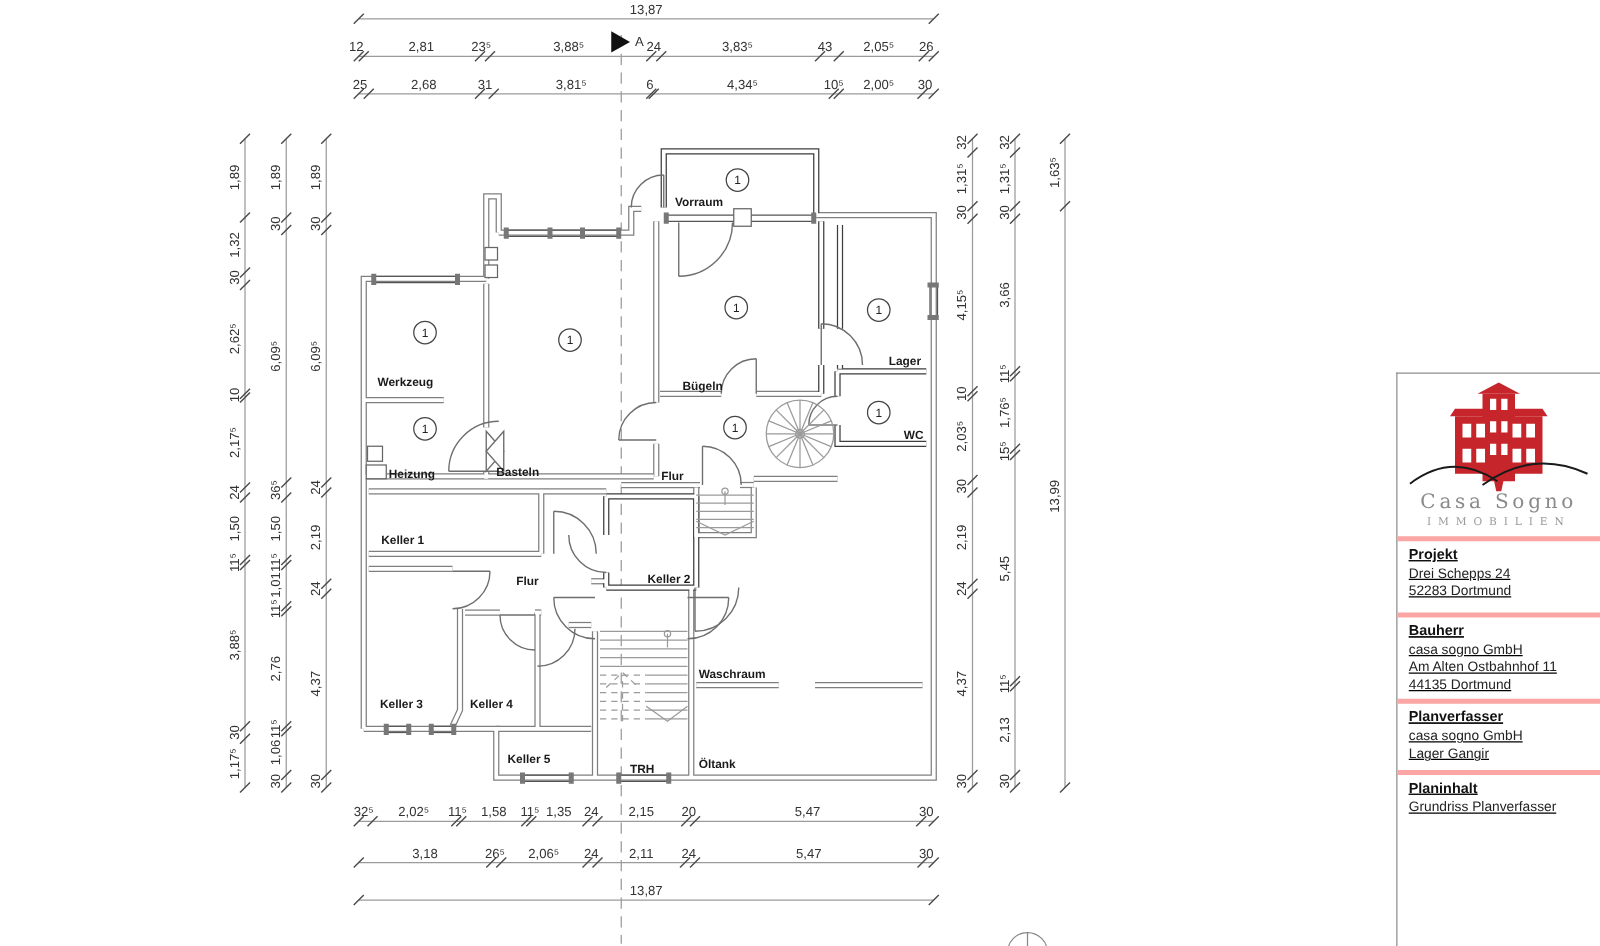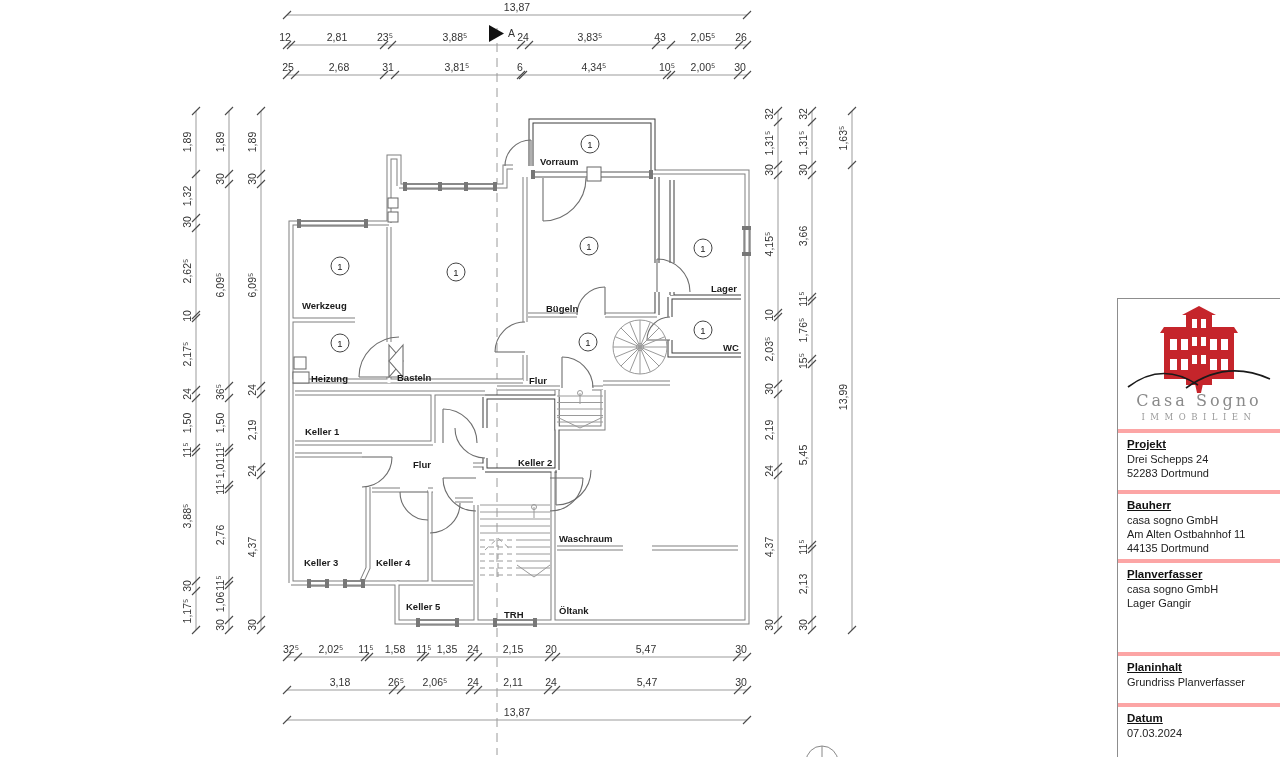--- a/index.html
+++ b/index.html
@@ -19,21 +19,21 @@
   .tick{stroke:#4a4a4a;stroke-width:1.1;}
   .dimtxt{fill:#333;font-size:10.5px;font-family:"Liberation Sans",sans-serif;}
   .roomtxt{fill:#1a1a1a;font-size:9.5px;font-weight:bold;font-family:"Liberation Sans",sans-serif;}
   .circ{stroke:#444;stroke-width:1;fill:#fff;}
   .circtxt{fill:#222;font-size:9.5px;text-anchor:middle;}
   .secline{stroke:#9a9a9a;stroke-width:1;stroke-dasharray:9 6;}
   .equip{stroke:#666;stroke-width:1;fill:#fff;}
 
   
   #titleblock{position:absolute;left:1117px;top:298px;width:162px;height:459px;
-      border-left:1px solid #8d8d8d;border-top:1px solid #8d8d8d;background:#fff;}
+      border-left:1px solid #8d8d8d;border-top:1px solid #8d8d8d;background:#fff;text-decoration:underline;}
   .tb-logo{height:130px;border-bottom:0;display:flex;align-items:center;justify-content:center;}
   .tb-sec{border-top:4px solid #fca5a5;padding:5px 6px 4px 9px;}
   .tb-h{font-size:11.5px;font-weight:bold;text-decoration:underline;color:#111;margin-bottom:2px;}
   .tb-line{font-size:11px;color:#222;line-height:1.28;}
 </style>
 </head>
 <body>
 
 <div id="stage">
 
@@ -614,23 +614,19 @@
           <div class="tb-h">Bauherr</div>
           <div class="tb-line">casa sogno GmbH</div>
           <div class="tb-line">Am Alten Ostbahnhof 11</div>
           <div class="tb-line">44135 Dortmund</div>
         </div>
         <div class="tb-sec" style="min-height: 44px;">
           <div class="tb-h">Planverfasser</div>
           <div class="tb-line">casa sogno GmbH</div>
           <div class="tb-line">Lager Gangir</div>
         </div>
-        <div class="tb-sec" style="min-height: 38px; margin-top: 36px;">
+        <div class="tb-sec" style="min-height: 38px;">
           <div class="tb-h">Planinhalt</div>
           <div class="tb-line">Grundriss Planverfasser</div>
-        </div>
-        <div class="tb-sec" style="min-height: 35px;">
-          <div class="tb-h">Datum</div>
-          <div class="tb-line">07.03.2024</div>
         </div>
       </div>
   </div>
 </div>
 
 </body></html>

